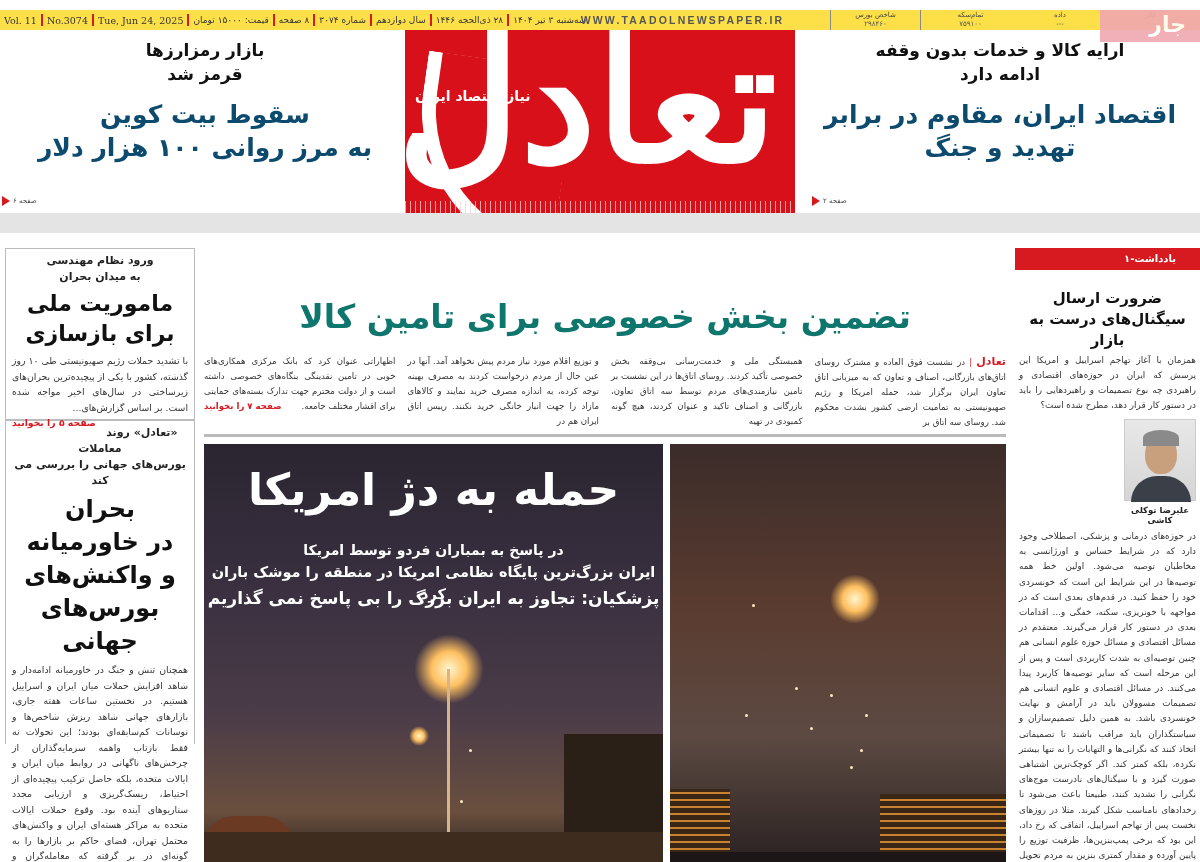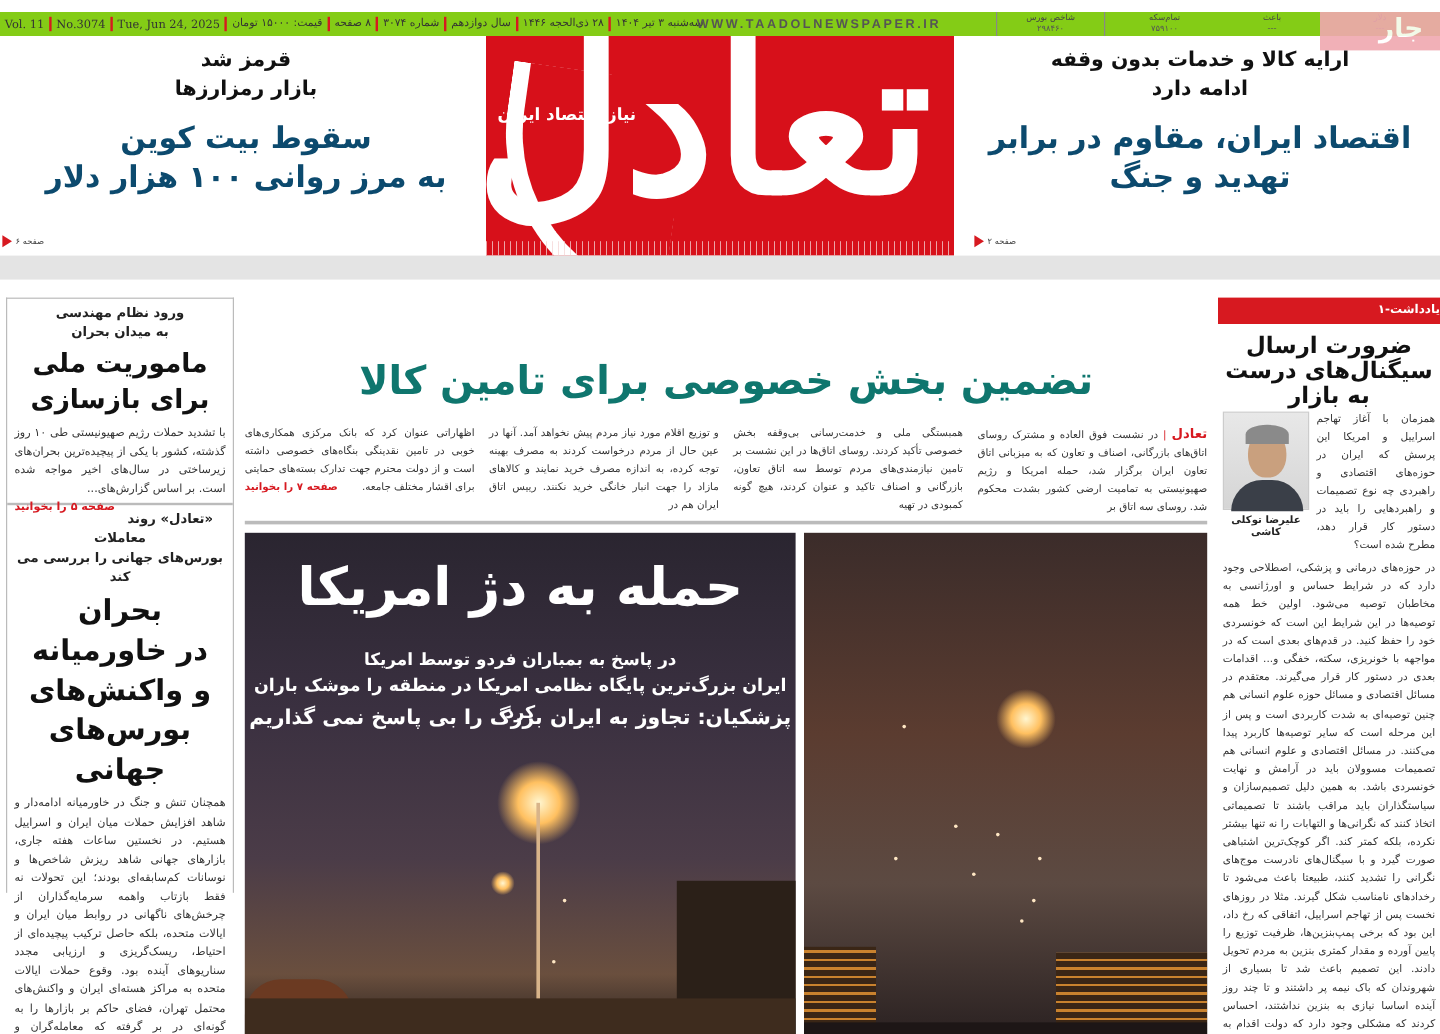--- a/index.html
+++ b/index.html
@@ -1,20 +1,20 @@
 <!DOCTYPE html>
 <html lang="fa" dir="rtl"><head>
 <meta charset="utf-8">
 <style>
   * { box-sizing: border-box; margin: 0; padding: 0; }
   html, body { width: 1200px; height: 862px; overflow: hidden; background: #ffffff; }
   body { font-family: "DejaVu Sans", sans-serif; color: #111; position: relative; direction: rtl; }
 
   
-  .topbar { position: absolute; top: 10px; left: 0; width: 1200px; height: 20px; background: #84cc16; }
+  .topbar { position: absolute; top: 10px; left: 0; width: 1200px; height: 20px; background: #fde047; }
   .topbar-left { position: absolute; left: 4px; top: 0; height: 20px; display: flex; align-items: center; direction: ltr; font-size: 9.5px; color: #333; white-space: nowrap; font-family: "DejaVu Serif", serif; }
   .topbar-left .sep { display: inline-block; width: 2px; height: 12px; background: #d71920; margin: 0 4px; }
   .topbar-left .fa { font-family: "DejaVu Sans", sans-serif; direction: rtl; font-size: 9px; }
 
   .url { position: absolute; left: 570px; top: 10px; width: 225px; height: 20px; font-size: 10.5px; letter-spacing: 2.2px; color: #555; direction: ltr; text-align: center; line-height: 20px; font-family: "Liberation Sans", sans-serif; font-weight: bold; }
 
   .rates { position: absolute; right: 0; top: 10px; width: 400px; height: 20px; display: flex; flex-direction: row; }
   .rate { position: relative; text-align: center; font-size: 7px; color: #444; line-height: 9px; padding-top: 1px; }
   .rate .v { font-size: 7px; color: #555; display: block; }
   .rate.divider { border-left: 1px solid #888; }
@@ -67,23 +67,23 @@
   .bldg { position: absolute; background: #2b2018; }
   .bldg.lit { background: repeating-linear-gradient(0deg, #3a2616 0 5px, #c9822e 5px 7px); }
   .ground { position: absolute; left: 0; bottom: 0; width: 100%; height: 30px; background: #3e2c1e; }
   .photo-title { position: absolute; top: 18px; left: 0; width: 459px; text-align: center; color: #fff; font-size: 44px; font-weight: bold; line-height: 56px; }
   .photo-sub { position: absolute; left: 0; width: 459px; text-align: center; color: #fff; font-size: 15px; font-weight: bold; line-height: 22px; }
   .photo-sub.s1 { top: 95px; font-size: 14px; }
   .photo-sub.s2 { top: 117px; font-size: 14.5px; }
   .photo-sub.s3 { top: 143px; font-size: 17px; }
 
   .col-right { position: absolute; left: 1015px; top: 248px; width: 185px; height: 614px; }
-  .note-band { height: 22px; background: #d71920; color: #fff; font-size: 10px; font-weight: bold; padding: 4px 0; line-height: 14px; }
-  .note-head { font-size: 19px; font-weight: bold; line-height: 21px; text-align: center; margin: 8px 0 2px; color: #111; }
-  .note-row { display: flex; flex-direction: row; gap: 6px; padding: 0 4px; }
+  .note-band { height: 22px; background: #d71920; color: #fff; font-size: 10px; font-weight: bold; padding: 4px 24px; line-height: 14px; }
+  .note-head { font-size: 15px; font-weight: bold; line-height: 21px; text-align: center; margin: 18px 0 2px; color: #111; }
+  .note-row { display: flex; flex-direction: column; gap: 6px; padding: 0 4px; }
   .note-photo { width: 72px; flex: none; }
   .note-photo .img { width: 72px; height: 82px; background: linear-gradient(180deg,#e8e8e8 0%,#d5d5d5 100%); position: relative; border: 1px solid #ccc; }
   .face { position: absolute; left: 20px; top: 14px; width: 32px; height: 40px; border-radius: 50% 50% 45% 45%; background: #c9a07e; }
   .hair { position: absolute; left: 18px; top: 10px; width: 36px; height: 16px; border-radius: 50% 50% 0 0; background: #8a8a8a; }
   .suit { position: absolute; left: 6px; top: 56px; width: 60px; height: 26px; border-radius: 30px 30px 0 0; background: #3a3f48; }
   .author { font-size: 8.5px; font-weight: bold; text-align: center; margin-top: 4px; color: #222; }
   .note-intro { flex: 1; font-size: 8.8px; line-height: 15px; color: #333; text-align: justify; }
   .note-body { font-size: 8.8px; line-height: 15.2px; color: #333; text-align: justify; padding: 0 4px; margin-top: 4px; }
 </style>
 </head>
@@ -112,21 +112,21 @@
 </div>
 
 <div class="url">WWW.TAADOLNEWSPAPER.IR</div>
 
 <div class="rates">
   <div class="rate" style="width:100px;">
     <span>دلار</span>
     <span class="v">---</span>
   </div>
   <div class="rate" style="width:80px;">
-    <span>باعث</span>
+    <span>داده</span>
     <span class="v">---</span>
   </div>
   <div class="rate divider" style="width:100px;">
     <span>تمام‌سکه</span>
     <span class="v">۷۵۹۱۰۰</span>
   </div>
   <div class="rate divider" style="width:90px;">
     <span>شاخص بورس</span>
     <span class="v">۲۹۸۴۶۰</span>
   </div>
@@ -136,22 +136,22 @@
 </div>
 
 <div class="logo-box">
   <div class="logo-swoosh"></div>
   <div class="logo-word">تعادل</div>
   <div class="logo-tagline">نیاز اقتصاد ایران</div>
   <div class="ruler"></div>
 </div>
 
 <div class="mast-story left">
+  <div class="kicker">بازار رمزارزها</div>
   <div class="kicker">قرمز شد</div>
-  <div class="kicker">بازار رمزارزها</div>
   <div class="head">
     <div>سقوط بیت کوین</div>
     <div>به مرز روانی ۱۰۰ هزار دلار</div>
   </div>
 </div>
 <div class="page-ref left">
   <span class="tri"></span>
   <span>صفحه ۶</span>
 </div>
 

